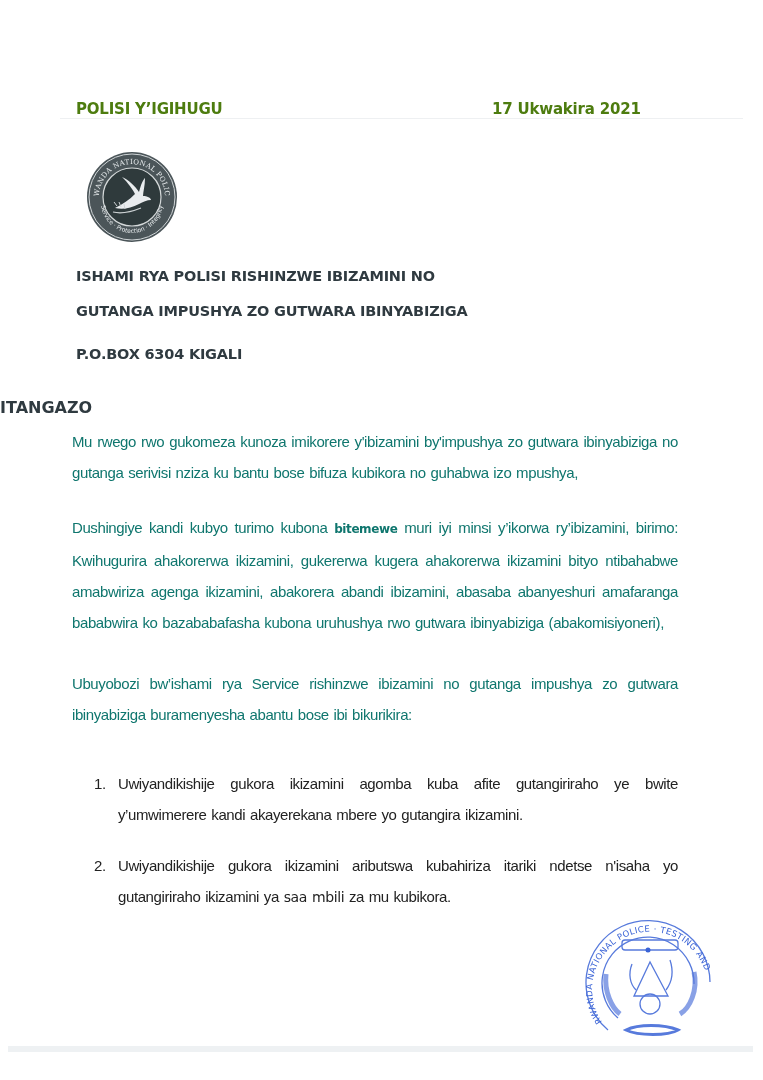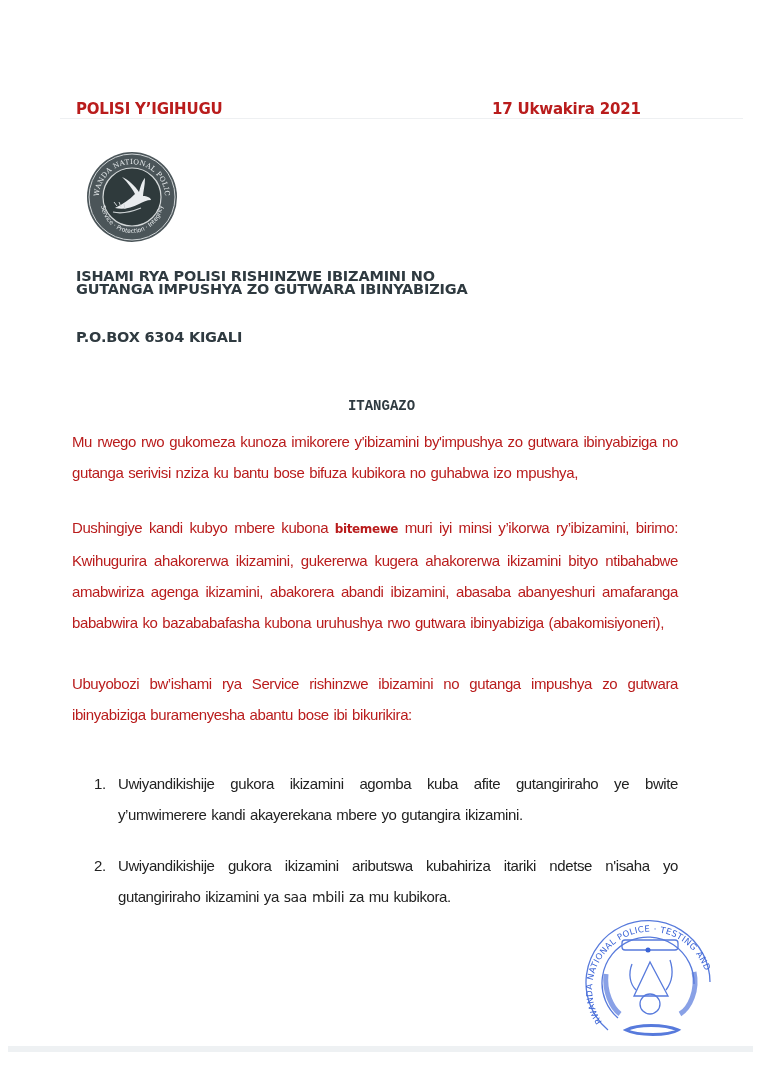--- a/index.html
+++ b/index.html
@@ -1,24 +1,24 @@
 <!DOCTYPE html>
 <html><head>
 <meta charset="utf-8">
 <style>
   html, body { margin:0; padding:0; background:#ffffff; }
   body { width:763px; height:1080px; position:relative; overflow:hidden; font-family:"DejaVu Sans", sans-serif; color:#1e1f20; }
-  .hdr { position:absolute; top:100px; font-family:"DejaVu Sans", sans-serif; font-weight:bold; font-size:15px; color:#b91c1c; letter-spacing:-0.2px; }
+  .hdr { position:absolute; top:100px; font-family:"DejaVu Sans", sans-serif; font-weight:bold; font-size:15px; color:#4d7c0f; letter-spacing:-0.2px; }
   .hdr-left { left:76px; }
   .hdr-right { left:492px; }
   .faint-line { position:absolute; left:60px; right:20px; top:118px; height:1px; background:#eef0f2; }
   .logo { position:absolute; left:85px; top:150px; width:94px; height:94px; }
   .dept { position:absolute; left:76px; font-weight:bold; font-size:14.5px; color:#2f3a40; letter-spacing:-0.2px; }
-  .title { position:absolute; top:398px; left:0; width:763px; text-align:center; font-weight:bold; font-size:14px; color:#2f3a40;font-family:Liberation Mono, monospace; }
-  .para { position:absolute; left:72px; width:606px; font-family:"Liberation Sans Narrow","Liberation Sans", sans-serif; font-size:15px; line-height:31px; text-align:justify; color:#b91c1c; }
+  .title { position:absolute; top:398px; left:0; width:763px; font-weight:bold; font-size:16px; color:#2f3a40; }
+  .para { position:absolute; left:72px; width:606px; font-family:"Liberation Sans Narrow","Liberation Sans", sans-serif; font-size:15px; line-height:31px; text-align:justify; color:#0f766e; }
   .para b { font-family:"DejaVu Sans", sans-serif; font-size:12px; font-weight:bold; }
   .list-item { position:absolute; left:94px; width:584px; font-family:"Liberation Sans", sans-serif; font-size:15px; line-height:31px; text-align:justify; color:#222; }
   .list-item .num { position:absolute; left:0; top:0; width:22px; }
   .list-item .txt { display:block; padding-left:24px; }
   .list-item b { font-family:"DejaVu Sans", sans-serif; font-size:14px; font-weight:normal; }
   .stamp { position:absolute; left:578px; top:912px; width:140px; height:140px; }
   .bottom-band { position:absolute; left:8px; right:10px; top:1046px; height:6px; background:#eef1f3; }
   .cond { letter-spacing:-0.4px; word-spacing:1px; }
 </style>
 </head>
@@ -45,29 +45,29 @@
       <text font-size="6" fill="#e8ecee" font-family="DejaVu Sans, sans-serif">
         <textPath href="#ringBot" startOffset="50%" text-anchor="middle">Service · Protection · Integrity</textPath>
       </text>
       <path d="M30 58 C 38 54, 44 50, 50 44 C 46 36, 40 30, 37 27 C 44 30, 50 36, 54 42 C 56 34, 58 30, 60 28 C 60 36, 58 42, 58 46 C 62 46, 66 48, 66 50 C 62 50, 58 52, 54 54 C 46 58, 38 60, 30 58 Z" fill="#e9ecee"></path>
       <path d="M28 62 C 36 64, 46 62, 56 58" stroke="#cfd4d6" stroke-width="1.2" fill="none"></path>
       <path d="M32 56 l-3 -4 M36 57 l-2 -5 M40 59 l-1 -5" stroke="#cfd4d6" stroke-width="1" fill="none"></path>
     </svg>
   </div>
 
   <div class="dept" style="top:268px;">ISHAMI RYA POLISI RISHINZWE IBIZAMINI NO</div>
-  <div class="dept" style="top:281px;">GUTANGA IMPUSHYA ZO GUTWARA IBINYABIZIGA</div>
-  <div class="dept" style="top:329px;">P.O.BOX 6304 KIGALI</div>
+  <div class="dept" style="top:303px;">GUTANGA IMPUSHYA ZO GUTWARA IBINYABIZIGA</div>
+  <div class="dept" style="top:346px;">P.O.BOX 6304 KIGALI</div>
 
   <div class="title">ITANGAZO</div>
 
   <div class="para cond" style="top:426px;">Mu rwego rwo gukomeza kunoza imikorere y'ibizamini by'impushya zo gutwara ibinyabiziga no gutanga serivisi nziza ku bantu bose bifuza kubikora no guhabwa izo mpushya,</div>
 
   <div class="para cond" style="top:512px;">
-    <span>Dushingiye kandi kubyo mbere kubona </span><b>bitemewe</b><span> muri iyi minsi y’ikorwa ry’ibizamini, birimo: Kwihugurira ahakorerwa ikizamini, gukererwa kugera ahakorerwa ikizamini bityo ntibahabwe amabwiriza agenga ikizamini, abakorera abandi ibizamini, abasaba abanyeshuri amafaranga bababwira ko bazababafasha kubona uruhushya rwo gutwara ibinyabiziga (abakomisiyoneri),</span>
+    <span>Dushingiye kandi kubyo turimo kubona </span><b>bitemewe</b><span> muri iyi minsi y’ikorwa ry’ibizamini, birimo: Kwihugurira ahakorerwa ikizamini, gukererwa kugera ahakorerwa ikizamini bityo ntibahabwe amabwiriza agenga ikizamini, abakorera abandi ibizamini, abasaba abanyeshuri amafaranga bababwira ko bazababafasha kubona uruhushya rwo gutwara ibinyabiziga (abakomisiyoneri),</span>
   </div>
 
   <div class="para cond" style="top:668px;">Ubuyobozi bw’ishami rya Service rishinzwe ibizamini no gutanga impushya zo gutwara ibinyabiziga buramenyesha abantu bose ibi bikurikira:</div>
 
   <div class="list-item cond" style="top:768px;">
     <span class="num">1.</span>
     <span class="txt">Uwiyandikishije gukora ikizamini agomba kuba afite gutangiriraho ye bwite y’umwimerere kandi akayerekana mbere yo gutangira ikizamini.</span>
   </div>
 
   <div class="list-item cond" style="top:850px;">

